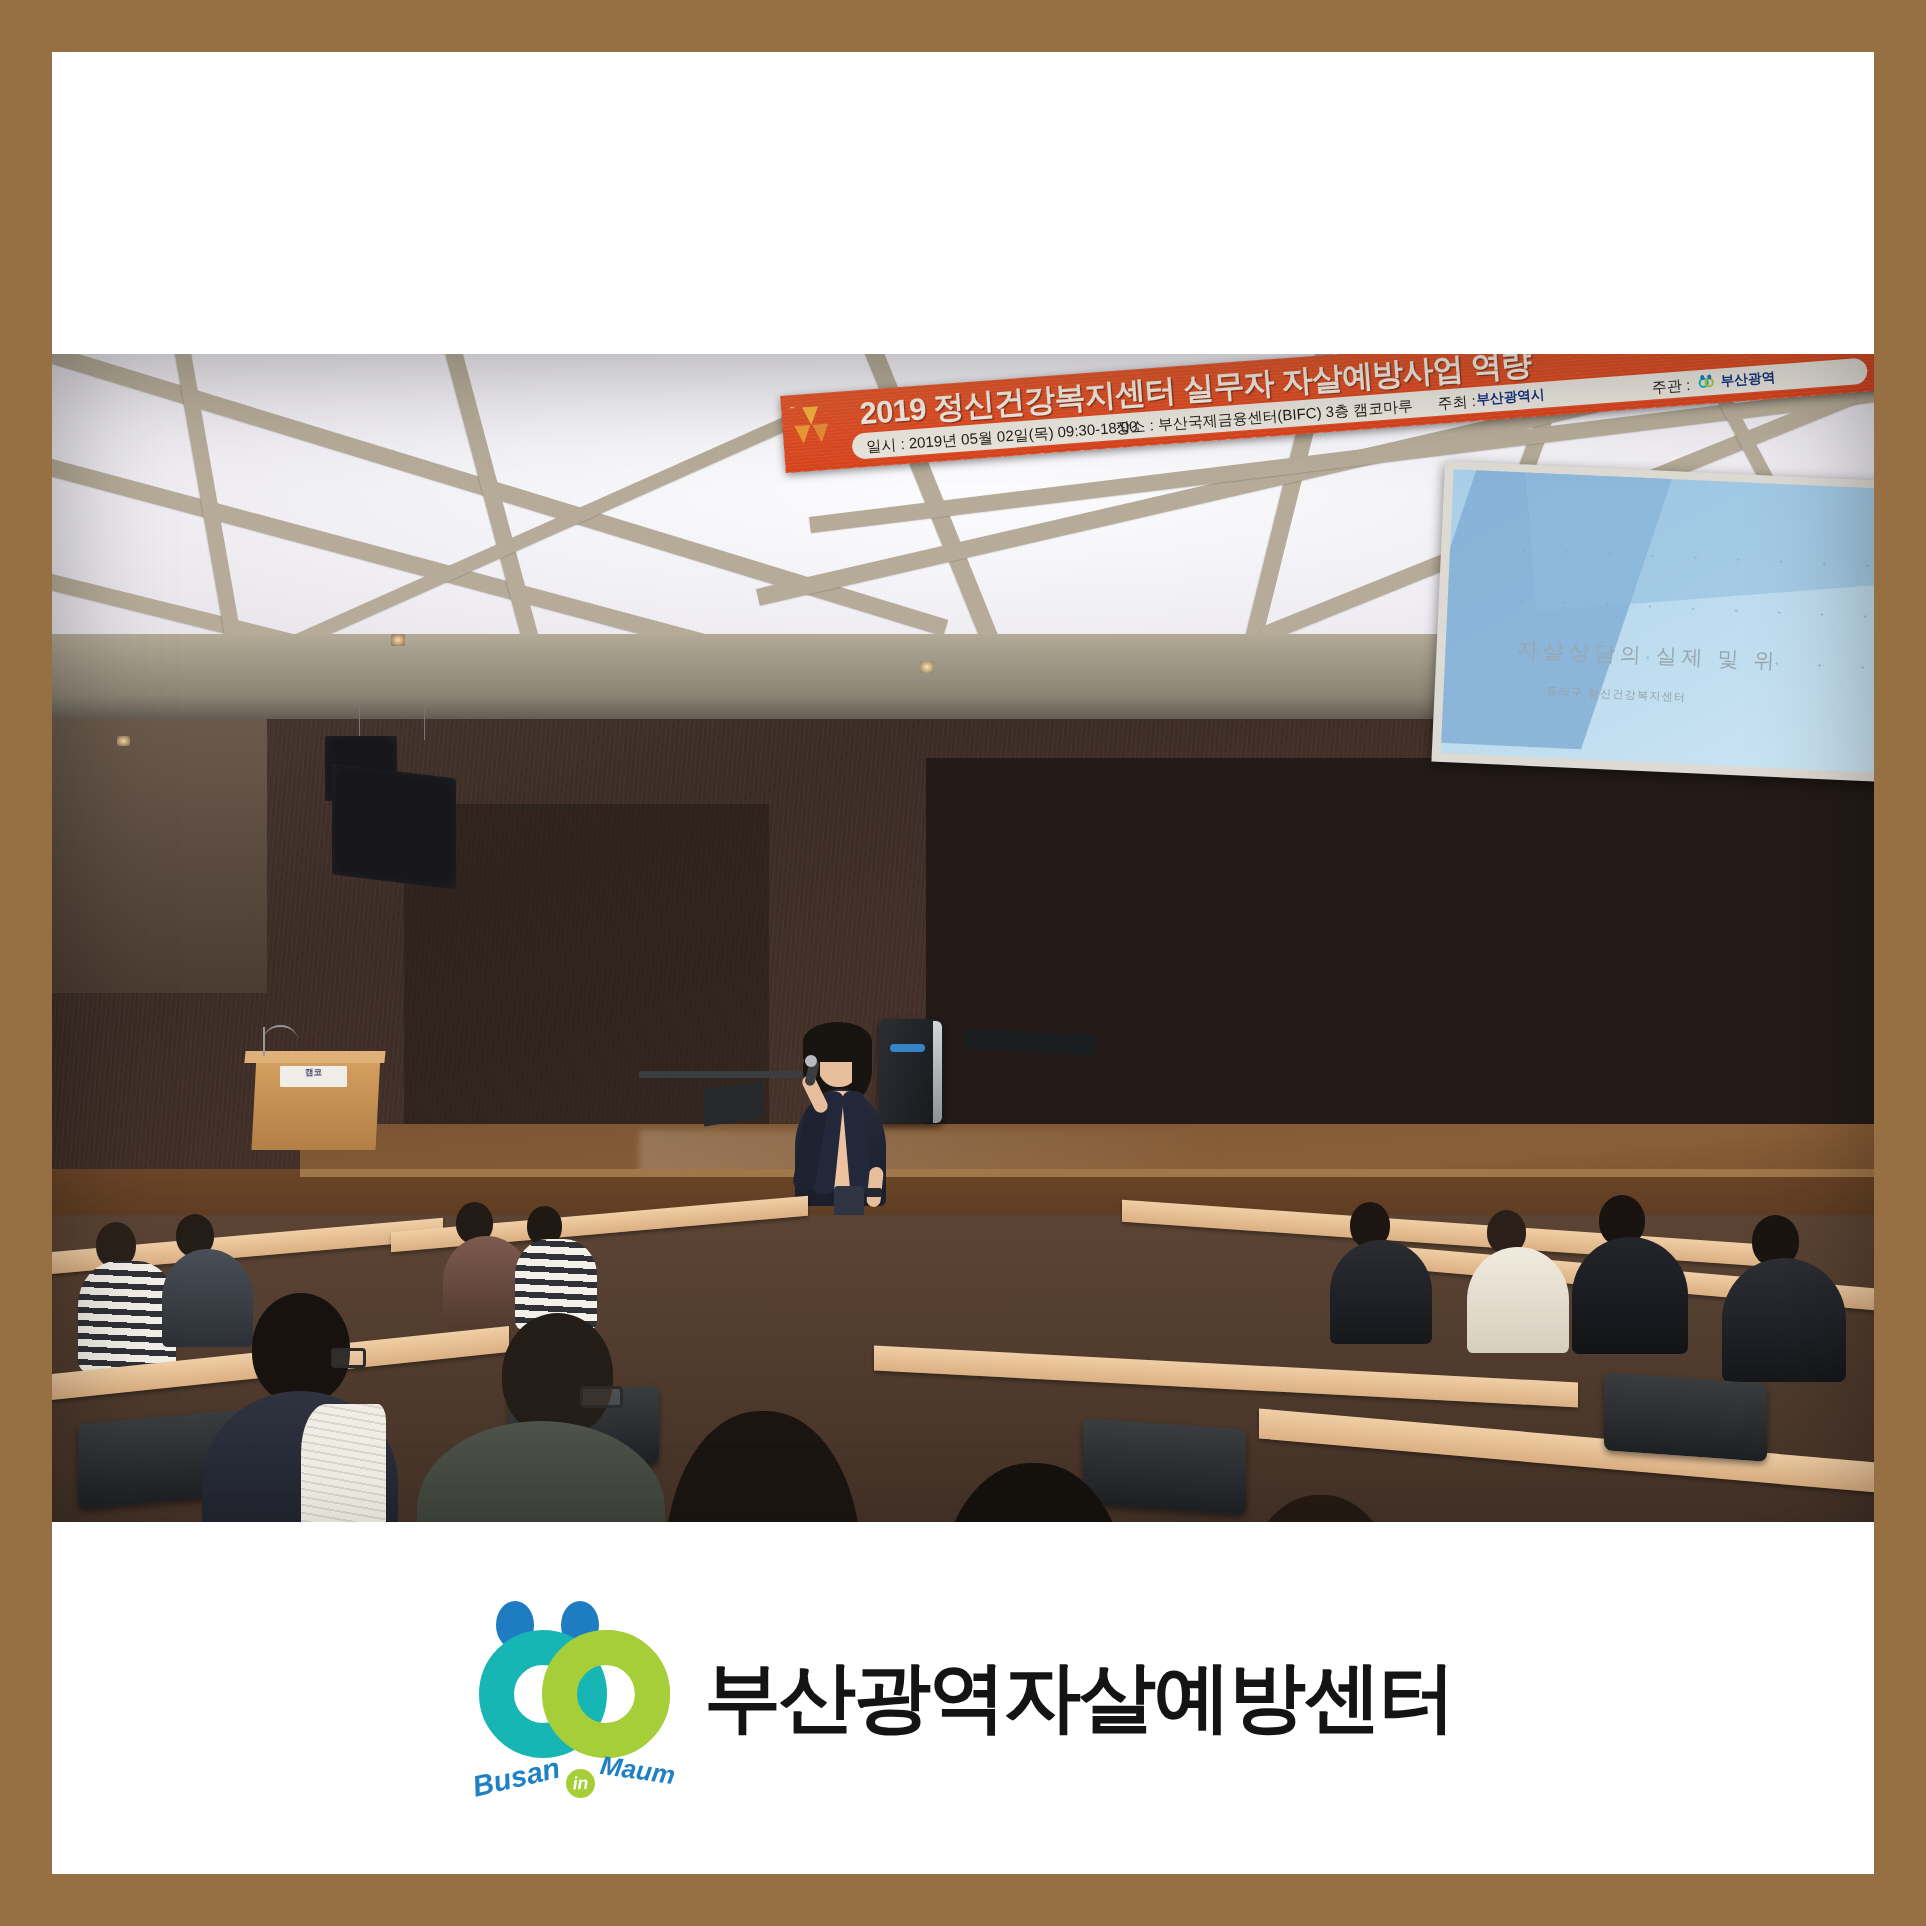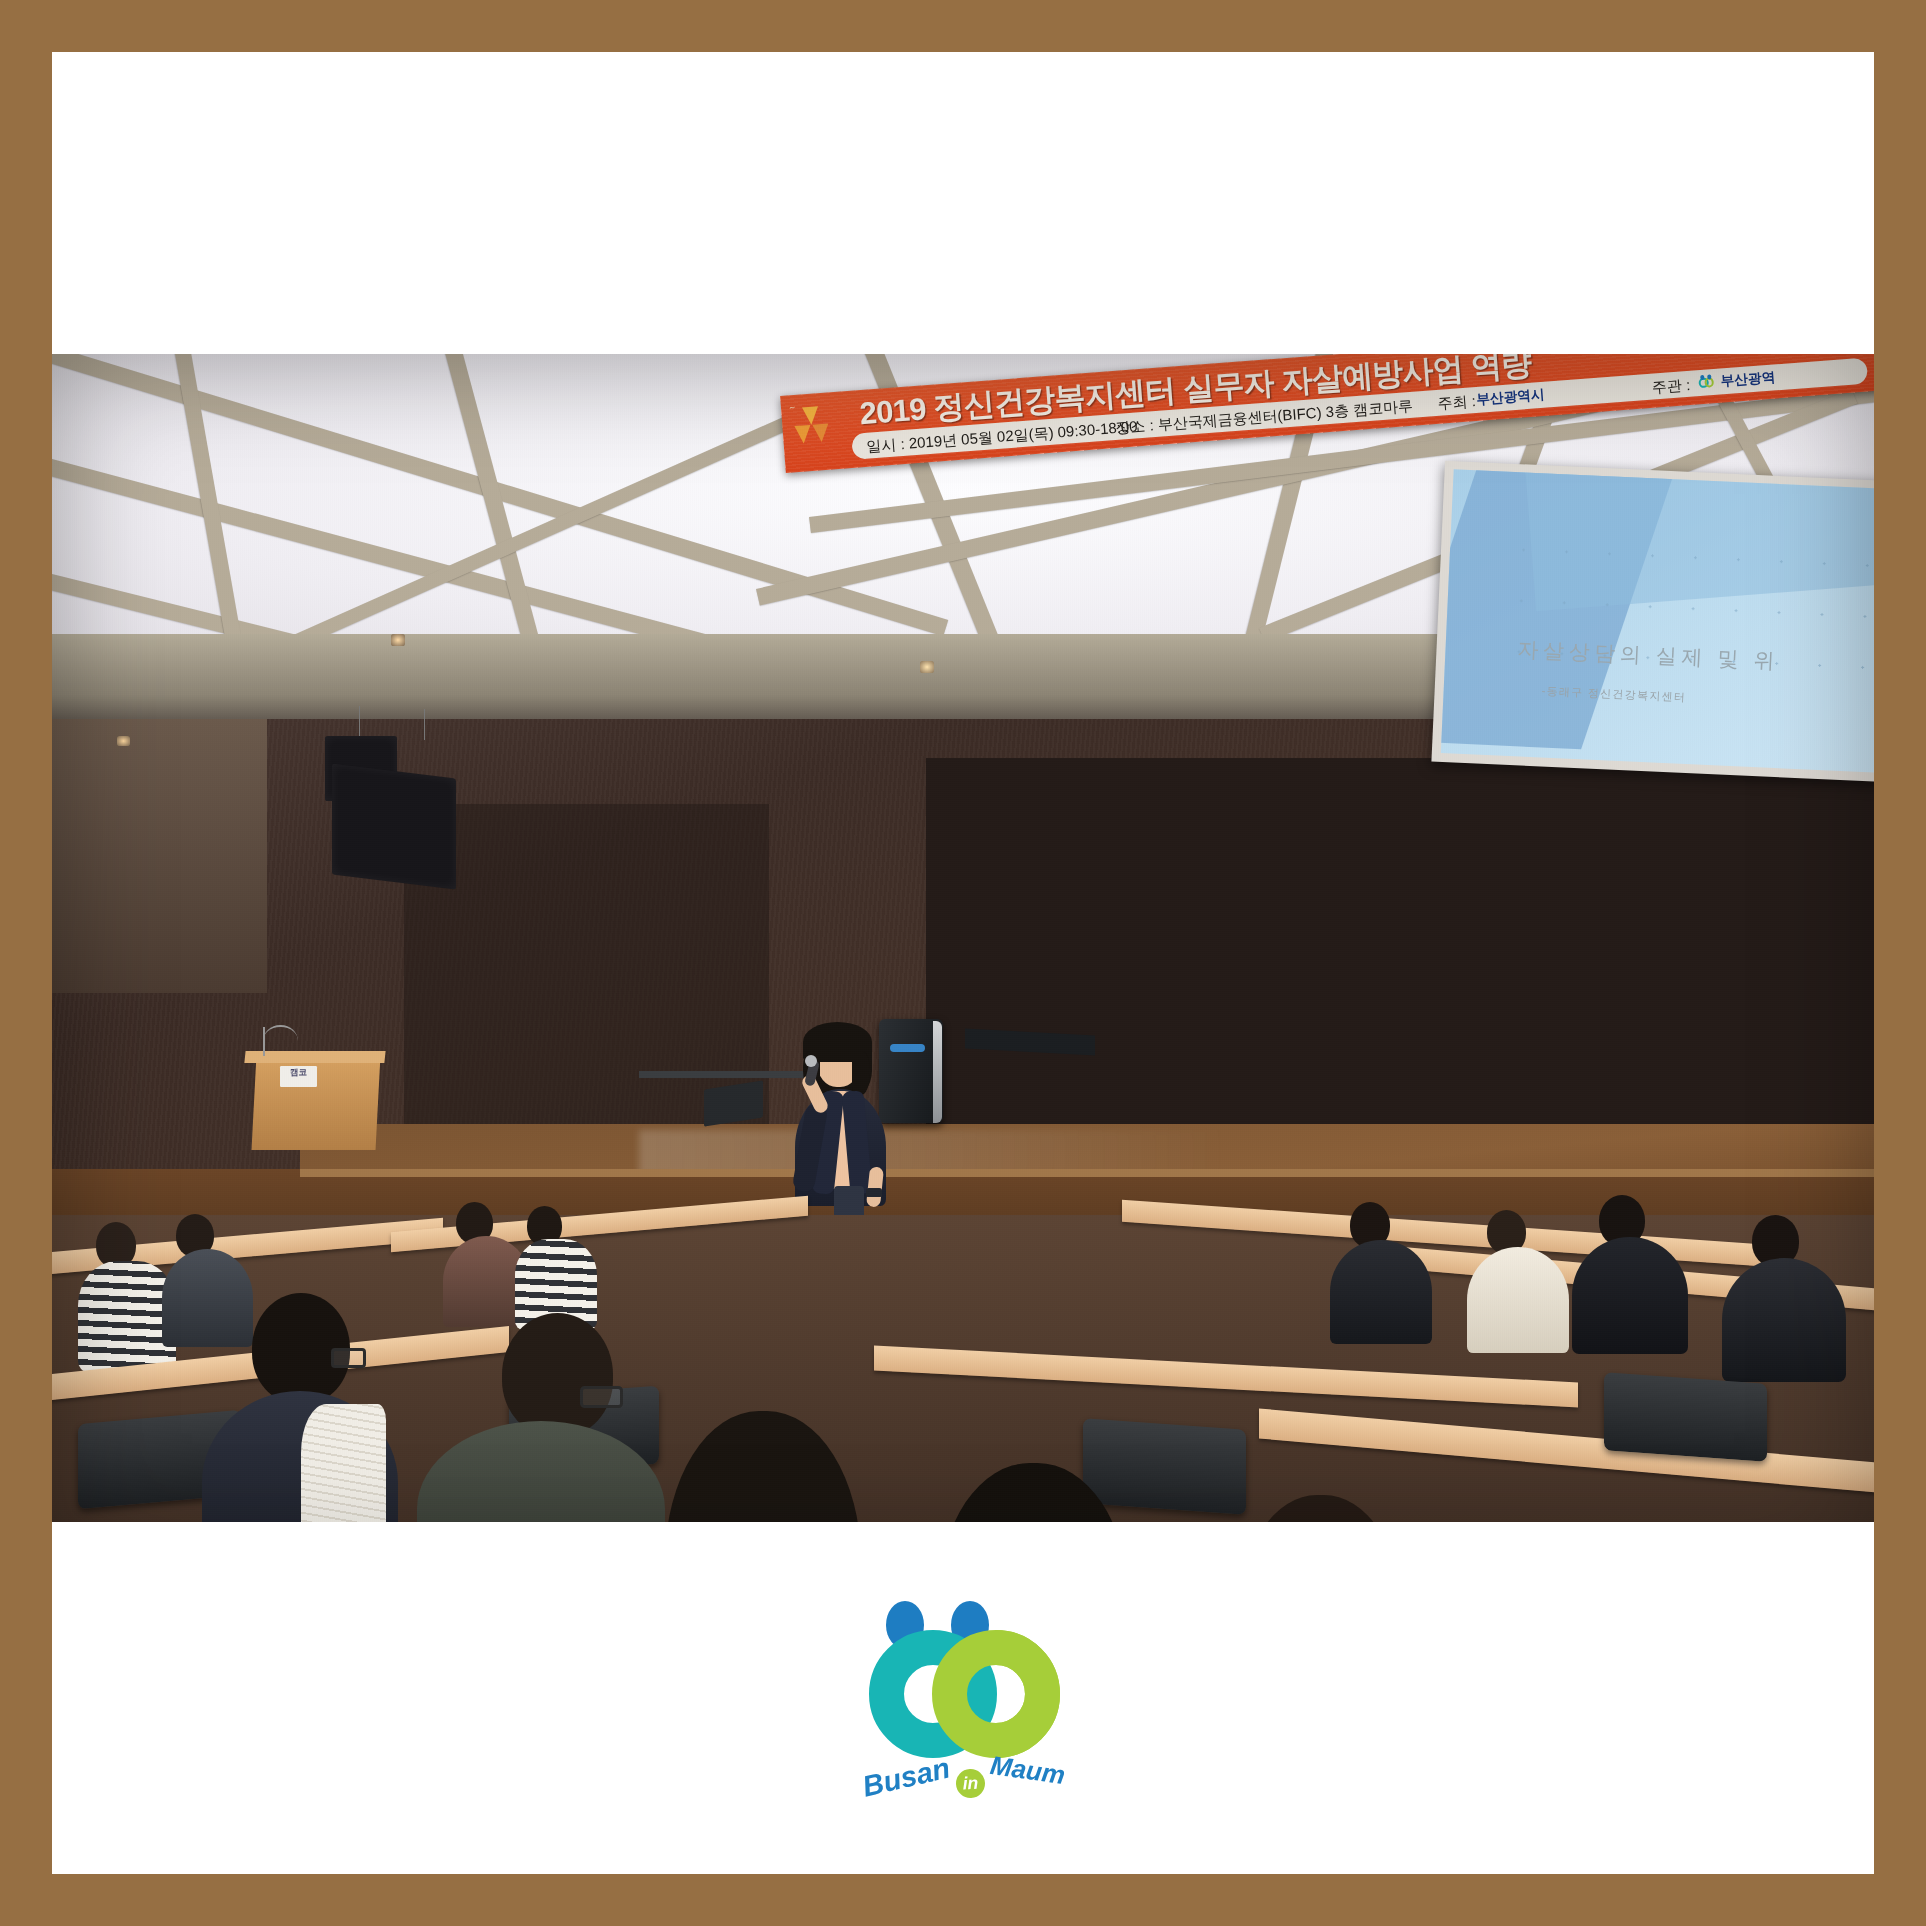--- a/index.html
+++ b/index.html
@@ -107,21 +107,21 @@
         background:#c69a63;opacity:.6;}
   .stage-sheen{position:absolute;left:587px;top:776px;width:587px;height:46px;
         background:linear-gradient(90deg,rgba(255,255,255,.18),rgba(255,255,255,0));
         filter:blur(3.9px);}
 
   
   .lectern{position:absolute;left:202px;top:701px;width:124px;height:95px;
         background:linear-gradient(#d7a261,#b37f46);transform:skewX(-3deg);}
   .lectern-top{position:absolute;left:193px;top:697px;width:140px;height:11.7px;
         background:#e0b278;transform:skewX(-6deg);}
-  .lectern-sign{position:absolute;left:228px;top:712px;width:37px;height:21px;
+  .lectern-sign{position:absolute;left:228px;top:712px;width:67px;height:21px;
         background:#f0eee9;border-radius:1.3px;font-size:8.5px;color:#4a4a6a;
         text-align:center;line-height:13px;font-weight:bold;}
   .mic-stand{position:absolute;left:211px;top:673px;width:2px;height:29px;background:#999;}
   .mic-arc{position:absolute;left:211px;top:671px;width:35px;height:14.3px;
         border-top:2px solid #9a9a9a;border-radius:50%/100% 100% 0 0;}
 
   
   .podium{position:absolute;left:827px;top:665px;width:64px;height:104px;
         background:linear-gradient(105deg,#2b2f33,#15181b);border-radius:5.9px;
         box-shadow:0 3.3px 7.8px rgba(0,0,0,.55);}
@@ -423,17 +423,18 @@
       <div class="head-blue" style="left:89px;top:1.3px;"></div>
       <div class="ring ring-teal"></div>
       <div class="ring ring-lime"></div>
       <div class="ring ring-lime-cut"></div>
       <div class="tagline">
         <div class="tg tg-busan">Busan</div>
         <div class="tg tg-in">in</div>
         <div class="tg tg-maum">Maum</div>
       </div>
     </div>
+    <div class="brandname">부산광역자살예방센터</div>
   </div>
 
  </div>
 </div>
 
 
 </body></html>

